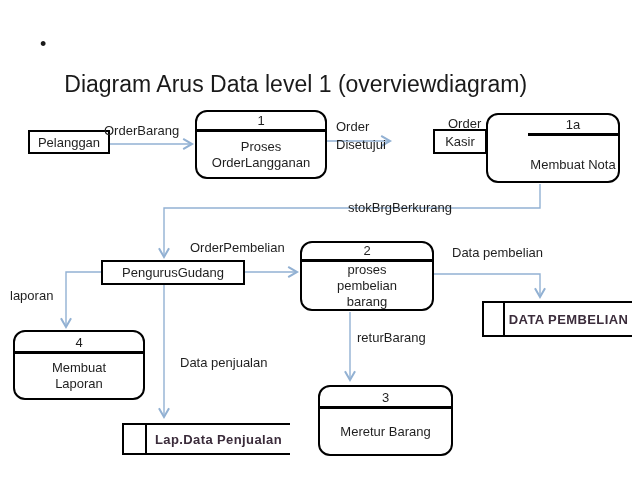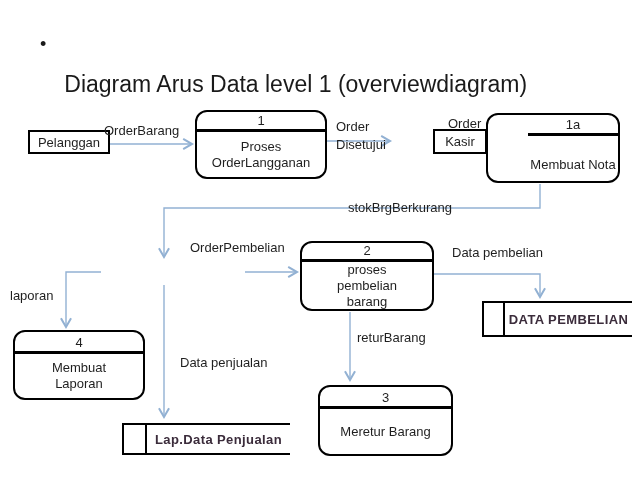--- a/index.html
+++ b/index.html
@@ -75,20 +75,23 @@
   </svg>
 
   <div class="entity" style="left:28px;top:130px;width:82px;height:24px;">
     <span>Pelanggan</span>
   </div>
 
   <div class="entity" style="left:393px;top:129px;width:54px;height:25px;margin-left:40px;">
     <span>Kasir</span>
   </div>
 
+  <div class="entity" style="left:101px;top:260px;width:144px;height:25px;">
+    <span>PengurusGudang</span>
+  </div>
 
   <div class="process" style="left:195px;top:110px;width:132px;height:69px;">
     <div class="process-header" style="height:16px;">1</div>
     <div class="process-body">Proses
 OrderLangganan</div>
   </div>
 
   <div class="process" style="left:486px;top:113px;width:134px;height:70px;padding-left:40px;">
     <div class="process-header" style="height:17px;">1a</div>
     <div class="process-body" style="align-items:flex-end;padding-bottom:8px;">Membuat Nota</div>

